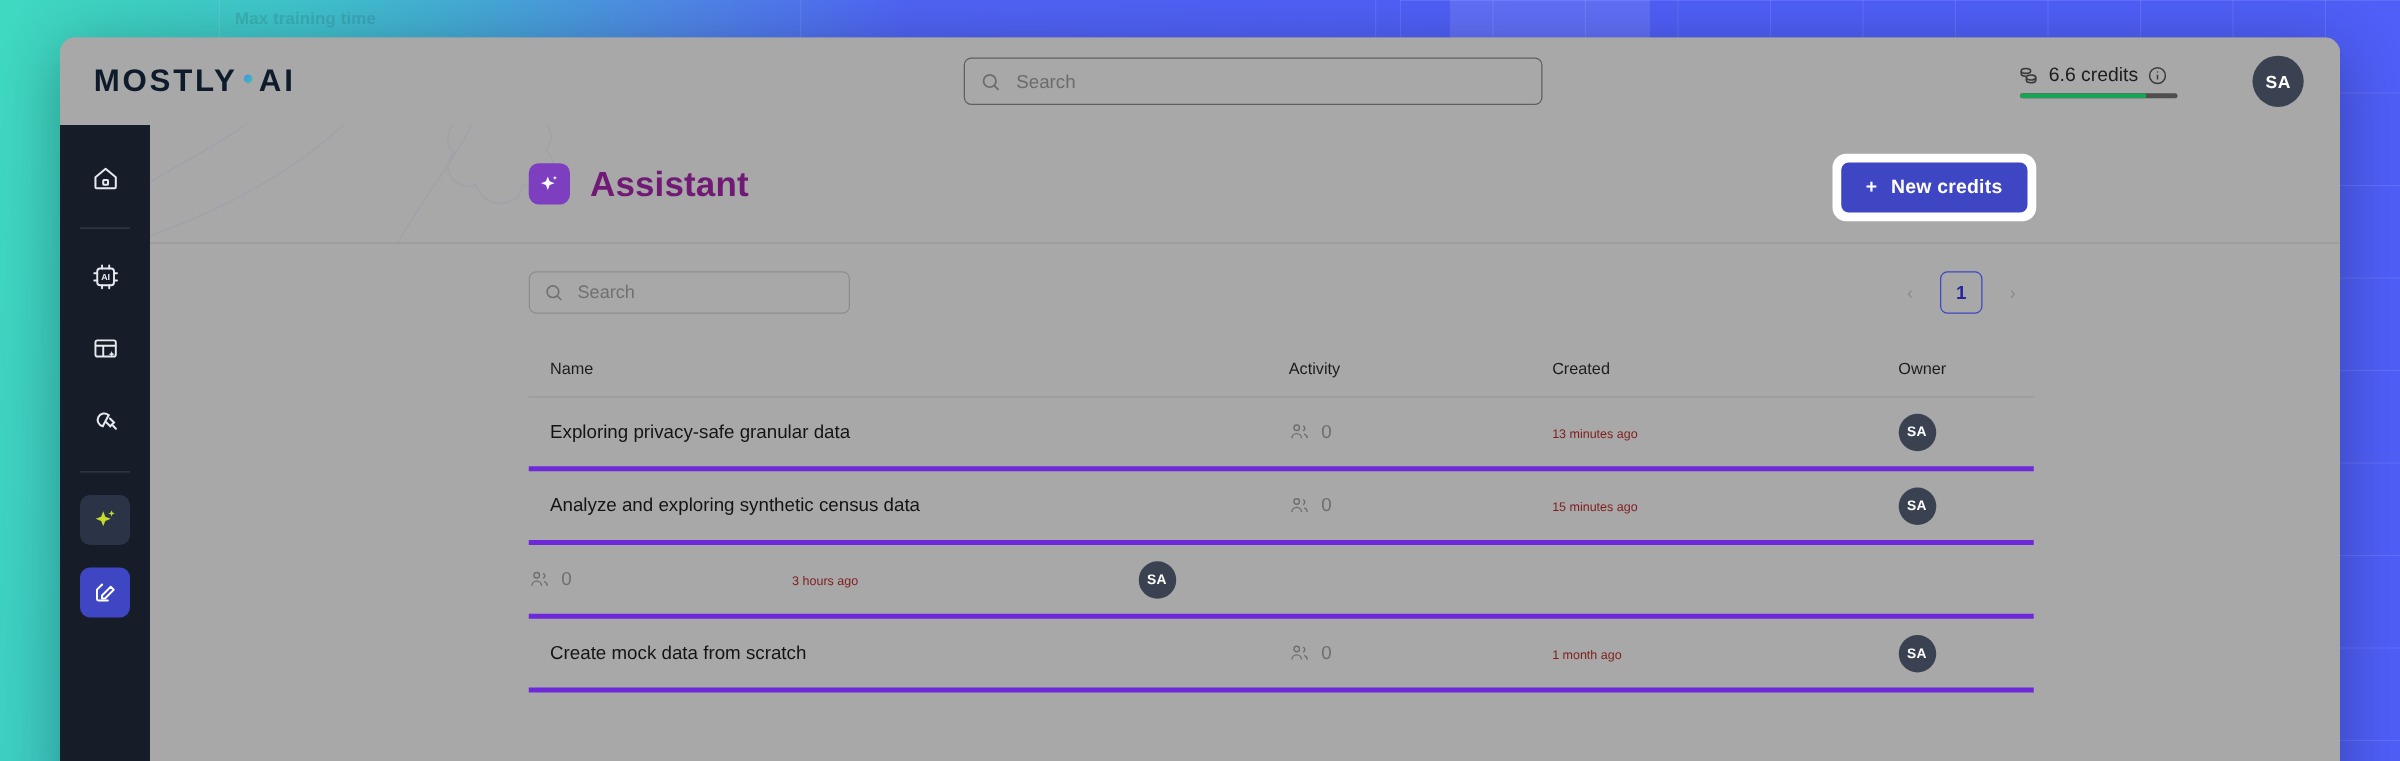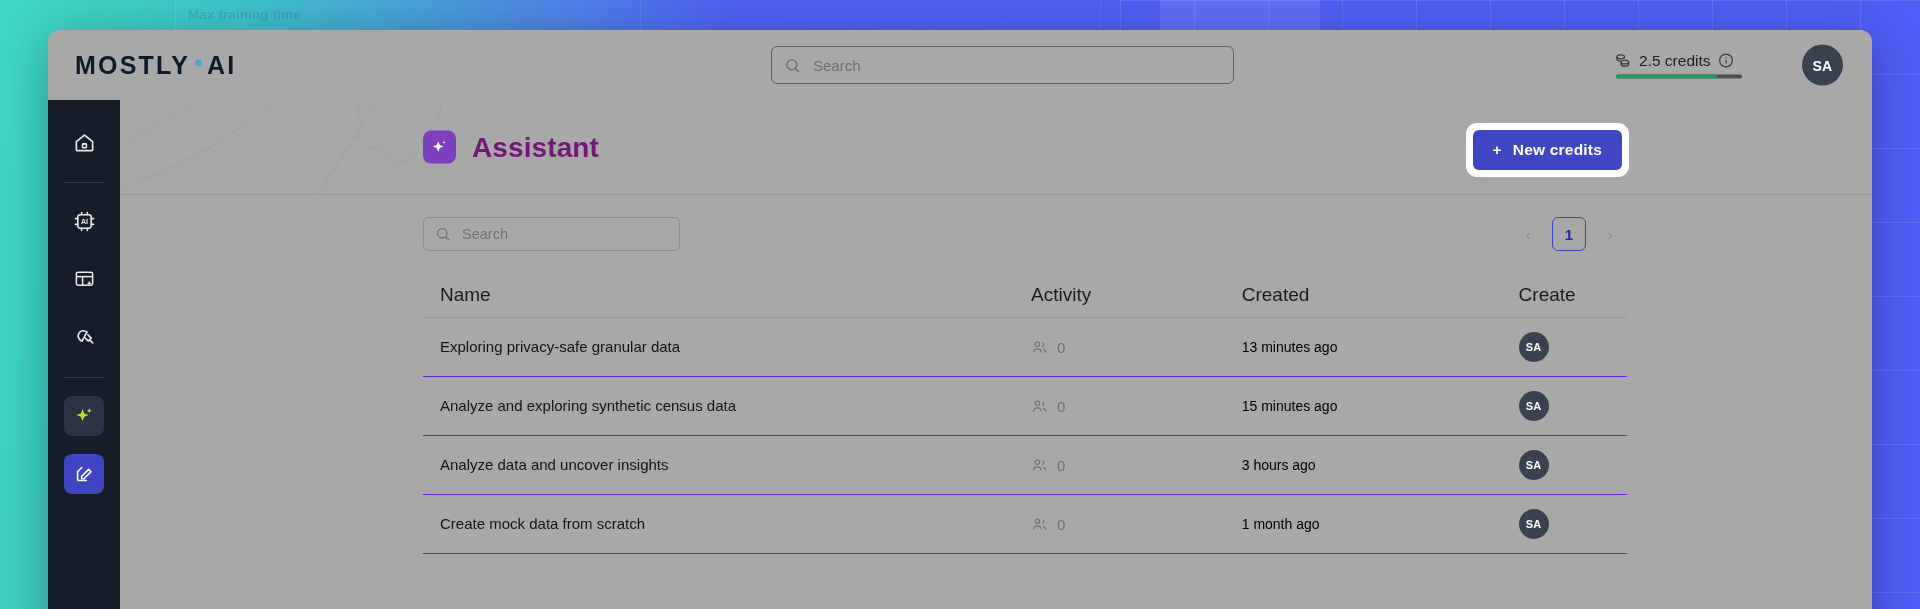--- a/index.html
+++ b/index.html
@@ -318,50 +318,50 @@
   
   #table {
     position: absolute;
     left: 303px;
     right: 245px;
     top: 173px;
   }
   .trow {
     display: flex;
     align-items: center;
-    border-bottom: 1px solid #6d28d9;
+    border-bottom: 4px solid #6d28d9;
     height: 59px;
   }
   .trow.head {
     height: 45px;
     border-bottom: 1px solid #989898;
   }
   .c-name  { width: 50.5%; padding-left: 17px; }
   .c-act   { width: 17.5%; }
   .c-creat { width: 23%; }
   .c-own   { width: 9%; }
 
   .trow.head span {
-    font-size: 19px;
+    font-size: 13px;
     color: #1c1c1c;
   }
   .cell-name {
     font-size: 15px;
     color: #141414;
   }
   .cell-activity {
     display: flex;
     align-items: center;
     gap: 9px;
     font-size: 15px;
     color: #6f6f6f;
   }
   .cell-created {
-    font-size: 14px;
-    color: #000000;
+    font-size: 10px;
+    color: #7f1d1d;
   }
   .avatar-sm {
     width: 30px; height: 30px;
     border-radius: 50%;
     background: #3a4252;
     color: #fff;
     font-size: 11px;
     font-weight: bold;
     display: flex;
     align-items: center;
@@ -409,21 +409,21 @@
     <div id="credits-wrap">
       <div id="credits-row">
         <span class="icon">
           <svg width="18" height="18" viewBox="0 0 24 24" fill="none" stroke="#3a3a3a" stroke-width="1.7">
             <ellipse cx="9" cy="7" rx="5" ry="2.6"></ellipse>
             <path d="M4 7v3c0 1.4 2.2 2.6 5 2.6"></path>
             <ellipse cx="14.5" cy="14" rx="5" ry="2.6"></ellipse>
             <path d="M9.5 14v3c0 1.4 2.2 2.6 5 2.6s5-1.2 5-2.6v-3"></path>
           </svg>
         </span>
-        <span id="credits-text">2.5 credits</span>
+        <span id="credits-text">6.6 credits</span>
         <span class="icon">
           <svg width="16" height="16" viewBox="0 0 24 24" fill="none" stroke="#3a3a3a" stroke-width="1.8">
             <circle cx="12" cy="12" r="9.5"></circle>
             <line x1="12" y1="11" x2="12" y2="16.5"></line>
             <circle cx="12" cy="7.6" r="0.9" fill="#3a3a3a" stroke="none"></circle>
           </svg>
         </span>
       </div>
       <div id="credits-bar">
         <div id="credits-fill"></div>
@@ -548,21 +548,21 @@
         <div class="pg-btn current">1</div>
         <div class="pg-btn">›</div>
       </div>
     </div>
 
     <div id="table">
       <div class="trow head">
         <div class="c-name"><span>Name</span></div>
         <div class="c-act"><span>Activity</span></div>
         <div class="c-creat"><span>Created</span></div>
-        <div class="c-own"><span>Create</span></div>
+        <div class="c-own"><span>Owner</span></div>
       </div>
 
       <div class="trow">
         <div class="c-name"><span class="cell-name">Exploring privacy-safe granular data</span></div>
         <div class="c-act">
           <span class="cell-activity">
             <span class="icon">
               <svg width="17" height="17" viewBox="0 0 24 24" fill="none" stroke="#6f6f6f" stroke-width="1.6">
                   <circle cx="9" cy="7.4" r="3.1"></circle>
                   <path d="M3.6 19.2c0-3 2.4-5.2 5.4-5.2s5.4 2.2 5.4 5.2"></path>
@@ -594,21 +594,20 @@
             <span>0</span>
           </span>
         </div>
         <div class="c-creat"><span class="cell-created">15 minutes ago</span></div>
         <div class="c-own">
             <span class="avatar-sm">SA</span>
           </div>
       </div>
 
       <div class="trow">
-        <div class="c-name"><span class="cell-name">Analyze data and uncover insights</span></div>
         <div class="c-act">
           <span class="cell-activity">
             <span class="icon">
               <svg width="17" height="17" viewBox="0 0 24 24" fill="none" stroke="#6f6f6f" stroke-width="1.6">
                   <circle cx="9" cy="7.4" r="3.1"></circle>
                   <path d="M3.6 19.2c0-3 2.4-5.2 5.4-5.2s5.4 2.2 5.4 5.2"></path>
                   <path d="M16.2 5.2a3 3 0 0 1 0 5.6"></path>
                   <path d="M17.4 14.6c2.1.7 3.4 2.5 3.4 4.6"></path>
                 </svg>
             </span>

